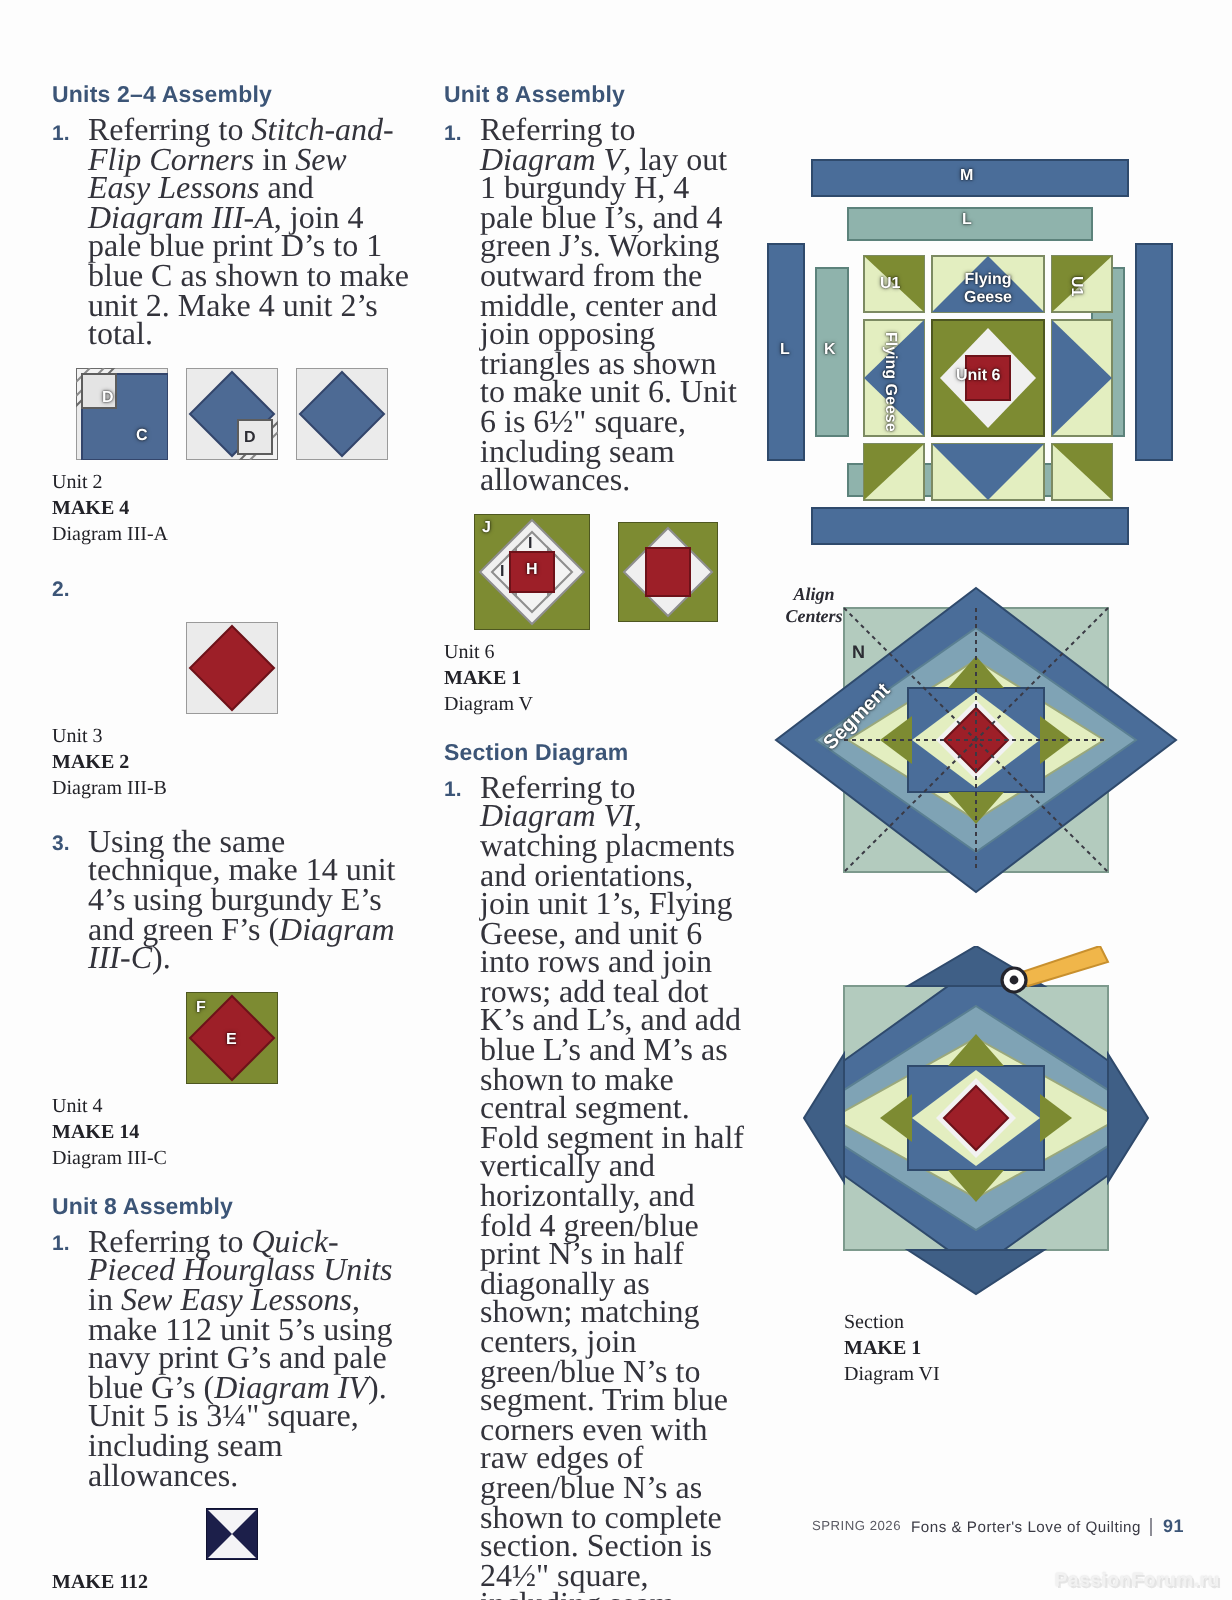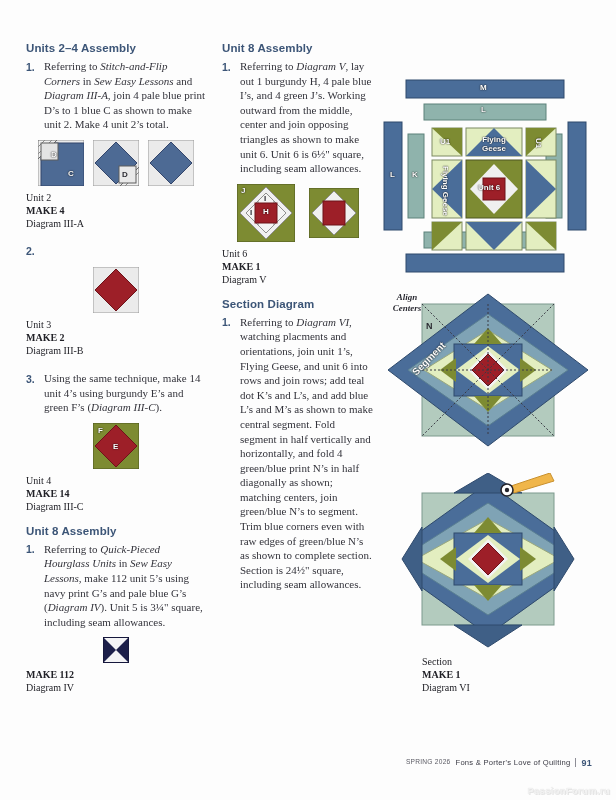--- a/index.html
+++ b/index.html
@@ -42,21 +42,21 @@
   .step-num {
     font-family: "Liberation Sans", sans-serif;
     font-size: 10.5px;
     font-weight: bold;
     color: #3c5577;
     flex: 0 0 12px;
     line-height: 14.6px;
     padding-top: .5px;
   }
   .step-body {
-    font-size: 11px;
+    font-size: 16px;
     line-height: 14.6px;
     color: #33333b;
     text-align: left;
   }
   .step-body em { font-style: italic; }
 
   
   .cap {
     font-family: Liberation Serif, serif;
     text-align: left;
@@ -92,21 +92,21 @@
   
   .footer {
     position: absolute;
     right: 24px;
     bottom: 32px;
     font-family: "Liberation Sans", sans-serif;
     font-size: 6.6px;
     color: #5a5a63;
     letter-spacing: .25px;
     display: flex;
-    align-items: flex-start;
+    align-items: center;
     gap: 5px;
   }
   .footer .mag { font-size: 7.6px; color: #3a3a44; }
   .footer .rule {
     display: inline-block;
     width: 1px; height: 9px;
     background: #8d8d96;
   }
   .footer .pg {
     font-size: 9px;

